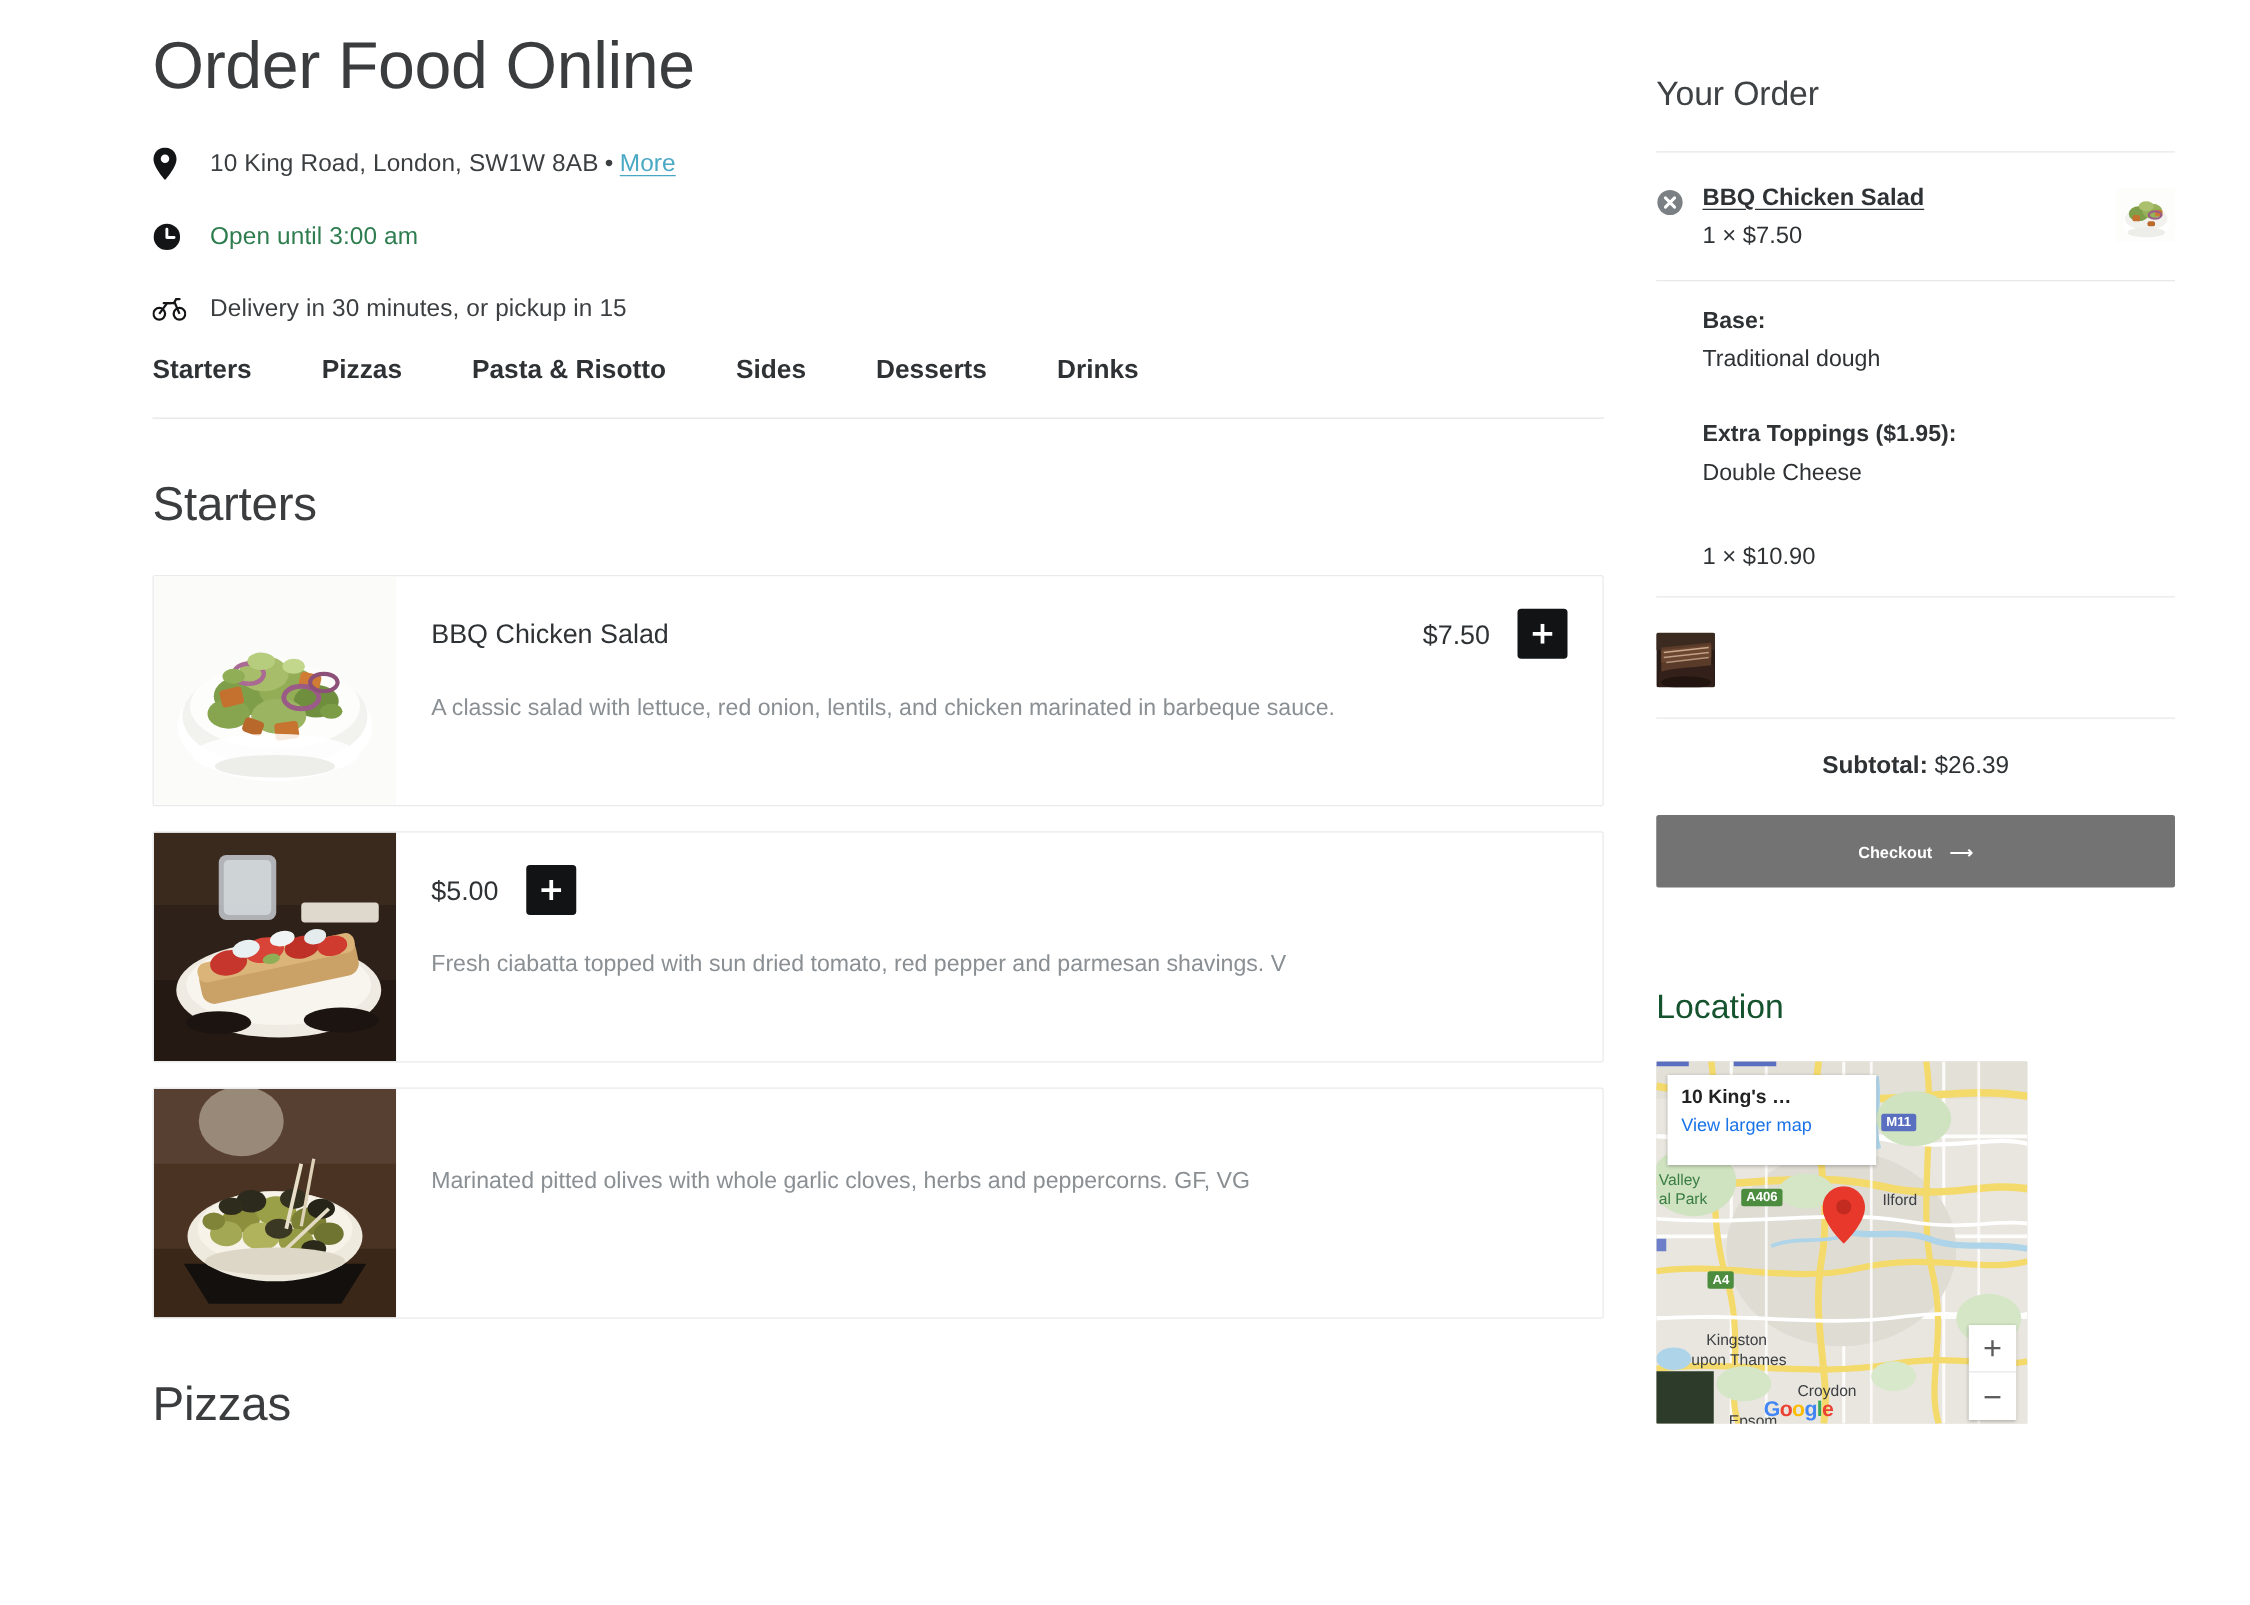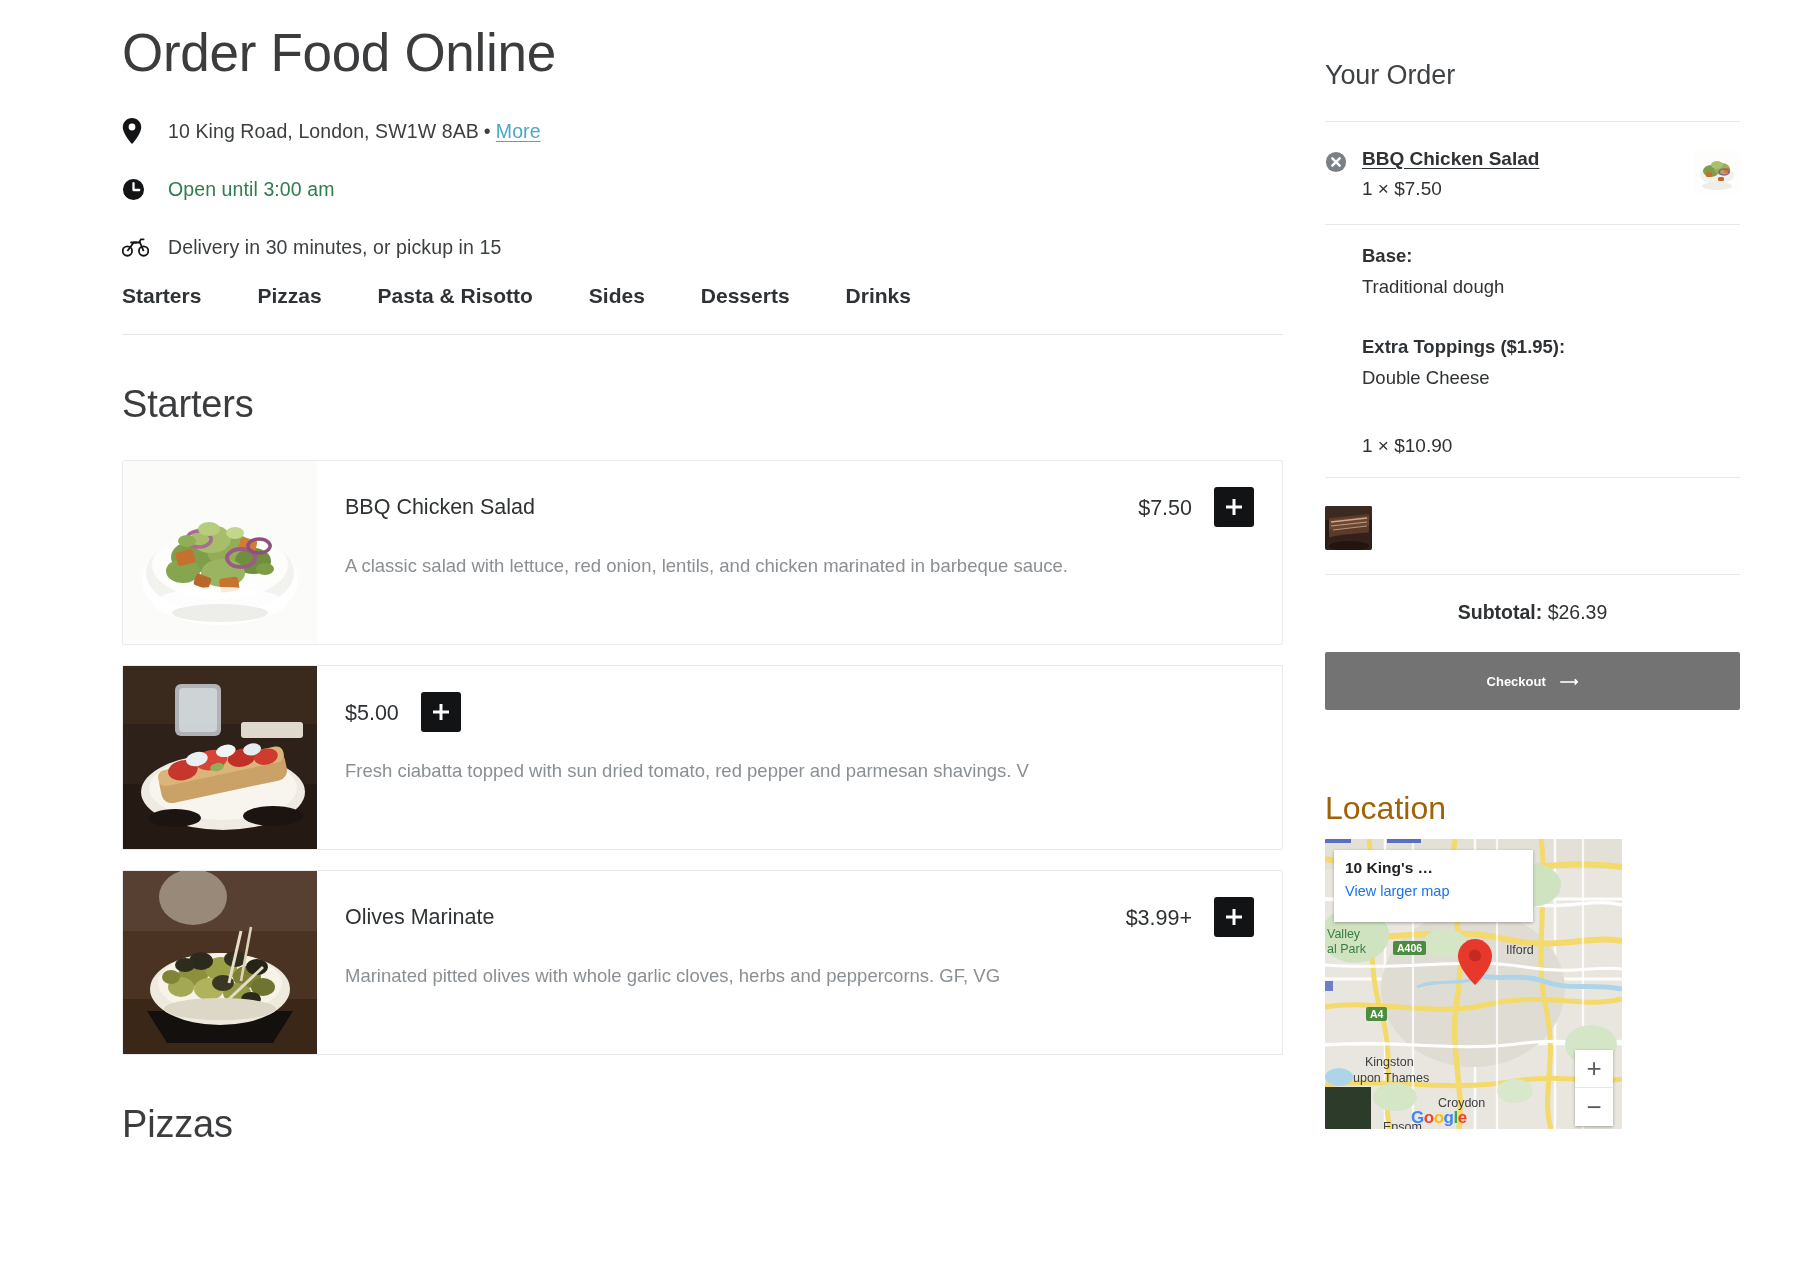--- a/index.html
+++ b/index.html
@@ -117,32 +117,32 @@
 
   .checkout-btn {
     width: 100%; height: 58px; background: #737373;
     color: #fff; font-size: 13px; font-weight: 700;
     display: flex; align-items: center; justify-content: center;
     gap: 14px; cursor: pointer; border: none; border-radius: 2px;
     font-family: "Liberation Sans", sans-serif;
   }
 
   .loc-h {
-    font-size: 32px; font-weight: 400; color: #a16207;
-    margin-top: 80px; margin-bottom: 12px;
+    font-size: 27px; font-weight: 400; color: #14532d;
+    margin-top: 80px; margin-bottom: 28px;
   }
 
   
   .map {
     width: 297px; height: 290px; position: relative;
     overflow: hidden; background: #e8e6e1; border-radius: 1px;
   }
   .map-bg { position: absolute; inset: 0; }
   .map-card {
-    position: absolute; left: 9px; top: 11px; width: 199px; height: 72px;
+    position: absolute; left: 9px; top: 11px; width: 167px; height: 72px;
     background: #fff; box-shadow: 0 1px 3px rgba(0,0,0,.3);
     padding: 9px 11px; z-index: 6;
   }
   .map-card-title { font-size: 15.5px; font-weight: 700; color: #222; }
   .map-card-link { font-size: 14.5px; color: #1a73e8; margin-top: 6px; cursor: pointer; }
   .map-pin { position: absolute; left: 133px; top: 100px; z-index: 5; }
   .map-zoom {
     position: absolute; right: 9px; bottom: 3px; width: 38px;
     background: #fff; box-shadow: 0 1px 3px rgba(0,0,0,.3); z-index: 6;
   }
@@ -333,29 +333,20 @@
             <ellipse cx="128" cy="128" rx="10" ry="7" fill="#2b2919"></ellipse>
             <ellipse cx="48" cy="106" rx="9" ry="7" fill="#7f8438"></ellipse>
           </g>
           <path d="M118 60 L106 112" stroke="#e8dfc8" stroke-width="3"></path>
           <path d="M128 56 L118 110" stroke="#ddd2b8" stroke-width="2.6"></path>
           <path d="M140 96 L104 130" stroke="#e4dbc4" stroke-width="3"></path>
           <ellipse cx="97" cy="138" rx="56" ry="11" fill="#ddd7c8"></ellipse>
         </svg>
       </div>
       <div class="item-body">
-        <div class="item-head">
-          <span class="item-name">Olives Marinate</span>
-          <span class="item-price">$3.99+</span>
-          <span class="add-btn">
-            <svg width="16" height="16" viewBox="0 0 16 16">
-                <path d="M8 1.5v13M1.5 8h13" stroke="#fff" stroke-width="3" stroke-linecap="square"></path>
-              </svg>
-          </span>
-        </div>
         <div class="item-desc">Marinated pitted olives with whole garlic cloves, herbs and peppercorns. GF, VG</div>
       </div>
     </div>
 
     <h2 class="section-title">Pizzas</h2>
   </div>
 
   <aside class="sidebar">
 
     <div class="side-h">Your Order</div>

